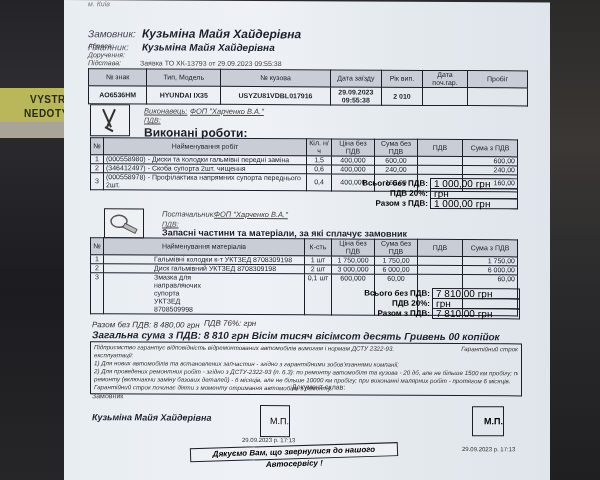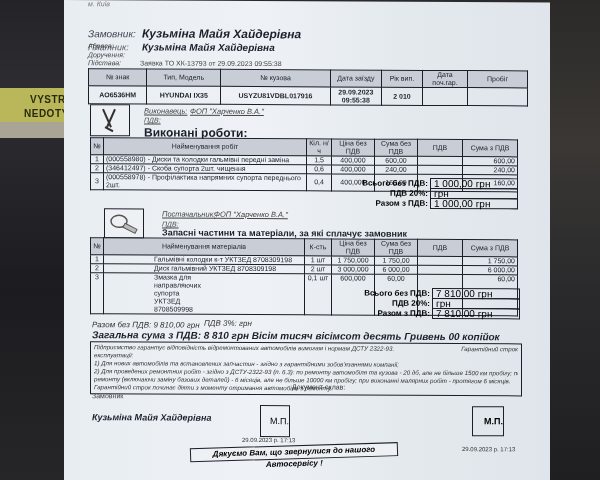--- a/index.html
+++ b/index.html
@@ -130,21 +130,21 @@
   <div class="tot-box" style="left:366px;top:186px;">грн</div>
   <div class="tot-label" style="left:254px;top:197px;">Разом з ПДВ:</div>
   <div class="tot-box" style="left:366px;top:196px;">1 000,00 грн</div>
 
   <div class="icon-box" style="left:40px;top:208px;width:38px;height:28px;">
     <svg width="38" height="28" viewBox="0 0 38 28">
         <ellipse cx="14" cy="12" rx="8" ry="6" stroke="#555" stroke-width="1.5" fill="none"></ellipse>
         <path d="M20 14 L32 20 L30 24 L18 18 Z" stroke="#555" stroke-width="1" fill="#bbb"></path>
       </svg>
   </div>
-  <div class="t small-italic" style="left:98px;top:209px;text-decoration:underline;font-size:7.5px;">Постачальник:</div>
+  <div class="t small-italic" style="left:98px;top:209px;font-size:7.5px;">Постачальник:</div>
   <div class="t small-italic" style="left:150px;top:209px;text-decoration:underline;font-size:7.5px;">ФОП "Харченко В.А."</div>
   <div class="t small-italic" style="left:98px;top:220px;text-decoration:underline;">ПДВ:</div>
   <div class="t" style="left:98px;top:227px;font-size:9px;font-weight:bold;">Запасні частини та матеріали, за які сплачує замовник</div>
 
   <table style="left:26px;top:237px;width:428px;">
     <tbody>
         <tr>
       <th style="width:8px;">№</th>
       <th>Найменування матеріалів</th>
       <th style="width:22px;">К-сть</th>
@@ -183,22 +183,22 @@
   </tbody>
     </table>
 
   <div class="tot-label" style="left:256px;top:287px;">Всього без ПДВ:</div>
   <div class="tot-box" style="left:368px;top:286px;">7 810,00 грн</div>
   <div class="tot-label" style="left:256px;top:297px;">ПДВ 20%:</div>
   <div class="tot-box" style="left:368px;top:296px;">грн</div>
   <div class="tot-label" style="left:256px;top:307px;">Разом з ПДВ:</div>
   <div class="tot-box" style="left:368px;top:306px;">7 810,00 грн</div>
 
-  <div class="t" style="left:28px;top:320px;font-size:8px;font-style:italic;color:#333;">Разом без ПДВ: 9 810,00 грн</div>
-  <div class="t" style="left:140px;top:318px;font-size:8px;font-style:italic;color:#333;">ПДВ 3%:   грн</div>
+  <div class="t" style="left:28px;top:320px;font-size:8px;font-style:italic;color:#333;">Разом без ПДВ: 8 480,00 грн</div>
+  <div class="t" style="left:140px;top:318px;font-size:8px;font-style:italic;color:#333;">ПДВ 76%:   грн</div>
   <div class="t" style="left:28px;top:329px;font-size:10px;font-weight:bold;font-style:italic;">Загальна сума з ПДВ:  8 810 грн  Вісім тисяч вісімсот десять Гривень 00 копійок</div>
 
   <div class="warranty" style="left:26px;top:341px;width:424px;height:49px;">
     <div style="display:flex;justify-content:space-between;">
       <span>Підприємство гарантує відповідність відремонтованих автомобілів вимогам і нормам ДСТУ 2322-93.</span>
       <span>Гарантійний строк</span>
     </div>
     <div>експлуатації:</div>
     <div>1) Для нових автомобілів та встановлених запчастин - згідно з гарантійними зобов'язаннями компанії;</div>
     <div style="white-space:nowrap;overflow:hidden;">2) Для проведених ремонтних робіт - згідно з ДСТУ-2322-93 (п. 6.3): по ремонту автомобіля та кузова - 20 дб, але не більше 1500 км пробігу; по</div>

